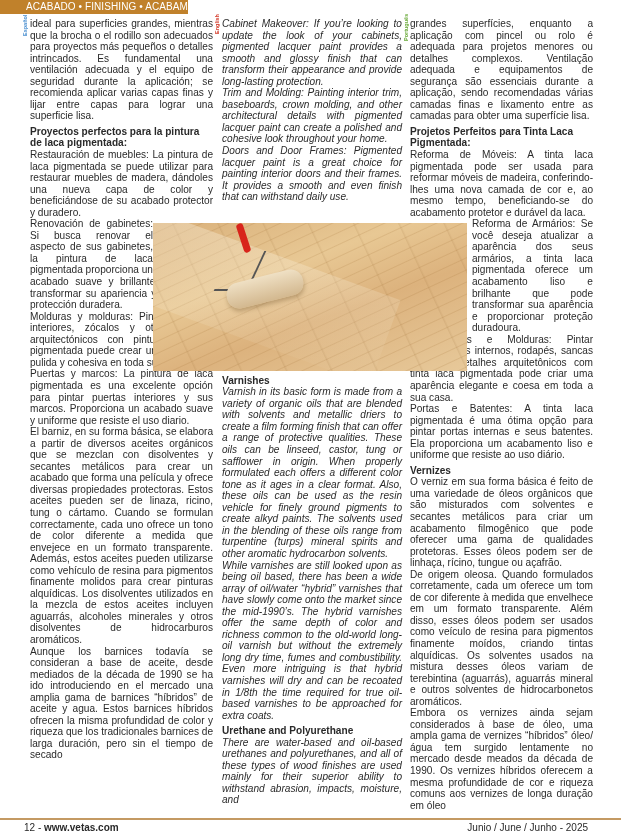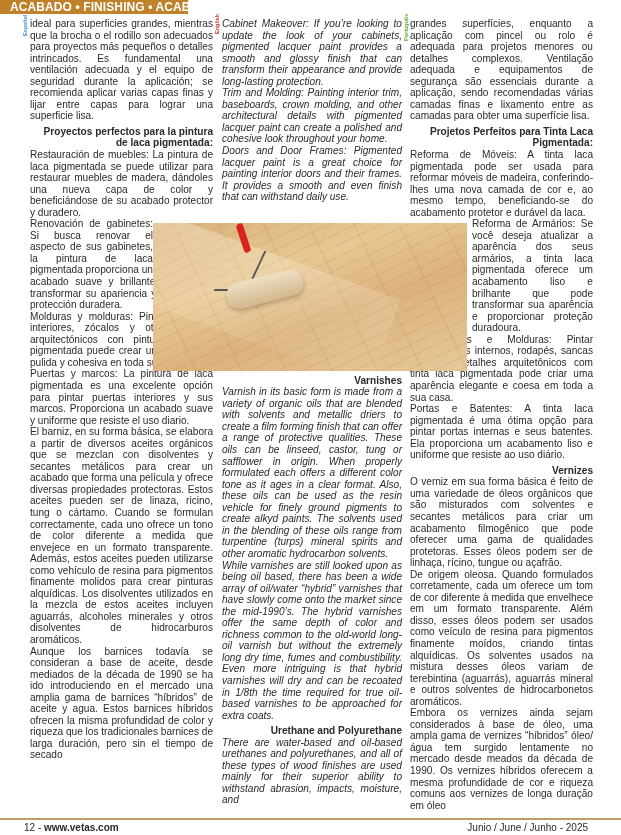--- a/index.html
+++ b/index.html
@@ -1,29 +1,29 @@
 <!DOCTYPE html>
 <html><head>
 <meta charset="utf-8">
 <style>
   * { box-sizing: border-box; margin: 0; padding: 0; }
   html, body { width: 621px; height: 835px; background: #ffffff; overflow: hidden; }
   body { position: relative; font-family: "Liberation Sans", sans-serif; color: #2a2a2a; }
 
   .header-bar {
     position: absolute; left: 0; top: 0; width: 188px; height: 14px;
-    background: #c0812b; color: #ffffff; font-weight: bold; font-size: 12px;
-    line-height: 14px; padding-left: 10px; letter-spacing: 0.1px; white-space: nowrap;
+    background: #c0812b; color: #ffffff; font-weight: normal; font-size: 10px;
+    line-height: 14px; padding-left: 26px; letter-spacing: 0.1px; white-space: nowrap;
   }
 
   .col {
     position: absolute; font-size: 10.1px; line-height: 11.55px; text-align: justify;
   }
   .col p { margin: 0; }
-  .col .heading { font-weight: bold; text-align: right; margin-top: 4px; }
+  .col .heading { font-weight: bold; text-align: left; margin-top: 4px; }
   .col-es { left: 30px; top: 18px; width: 183px; }
   .col-en { left: 222px; top: 18px; width: 180px; font-style: italic; }
   .col-en .heading { font-style: normal; }
   .col-pt { left: 410px; top: 18px; width: 183px; }
 
   .lang-tag {
     position: absolute; font-size: 5.5px; font-weight: bold;
     transform: rotate(-90deg); transform-origin: left top; white-space: nowrap;
   }
   .tag-es { left: 22px; top: 36px; color: #4a8fd0; }

